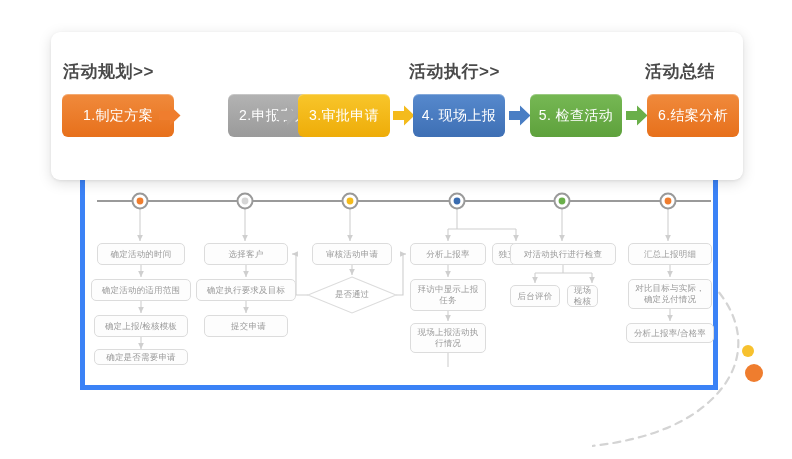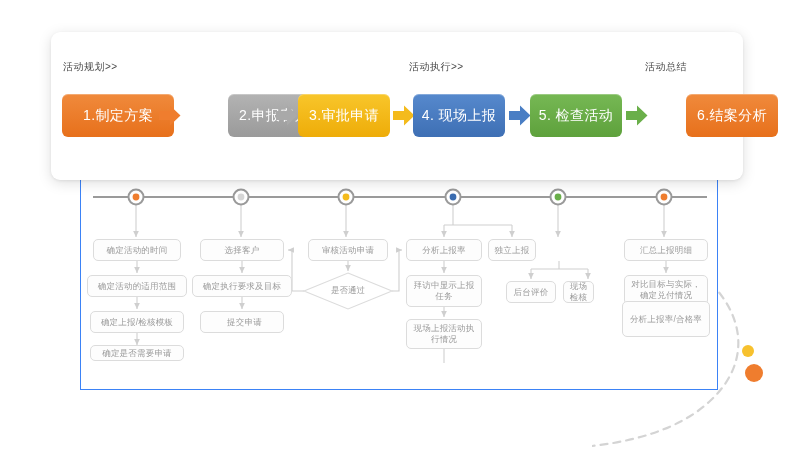--- a/index.html
+++ b/index.html
@@ -25,21 +25,21 @@
     pointer-events: none;
   }
 
   
   .flow-panel {
     position: absolute;
     left: 80px;
     top: 172px;
     width: 638px;
     height: 218px;
-    border: 1px solid #3b82f6;
+    border: 5px solid #3b82f6;
     background: #ffffff;
     box-sizing: border-box;
   }
   .flow-svg {
     position: absolute;
     left: 0; top: 0;
     width: 638px;
     height: 218px;
   }
   .flow-node {
@@ -73,22 +73,22 @@
     left: 51px;
     top: 32px;
     width: 692px;
     height: 148px;
     background: #ffffff;
     border-radius: 9px;
     box-shadow: 0 3px 14px rgba(0,0,0,0.13), 0 1px 3px rgba(0,0,0,0.07);
   }
   .phase-label {
     position: absolute;
-    font-size: 10px;
-    font-weight: normal;
+    font-size: 17px;
+    font-weight: bold;
     color: #4a4a4a;
     white-space: nowrap;
     letter-spacing: .5px;
   }
   .step-row {
     position: absolute;
     left: 0;
     top: 62px;
     width: 692px;
     height: 46px;
@@ -199,26 +199,27 @@
   <div class="flow-node" style="left:119px;top:138px;width:84px;height:22px;padding-left:8px;">提交申请</div>
 
   <div class="flow-node" style="left:227px;top:66px;width:80px;height:22px;">审核活动申请</div>
   <div class="flow-diamond-label" style="left:224px;top:112px;">是否通过</div>
 
   <div class="flow-node" style="left:325px;top:66px;width:76px;height:22px;">分析上报率</div>
   <div class="flow-node" style="left:407px;top:66px;width:48px;height:22px;">独立上报</div>
   <div class="flow-node" style="left:325px;top:102px;width:76px;height:32px;">拜访中显示上报任务</div>
   <div class="flow-node" style="left:325px;top:146px;width:76px;height:30px;">现场上报活动执行情况</div>
 
+  <div class="flow-node" style="left:425px;top:66px;width:106px;height:22px;">对活动执行进行检查</div>
   <div class="flow-node" style="left:425px;top:108px;width:50px;height:22px;">后台评价</div>
   <div class="flow-node" style="left:482px;top:108px;width:31px;height:22px;">现场检核</div>
 
   <div class="flow-node" style="left:543px;top:66px;width:84px;height:22px;">汇总上报明细</div>
   <div class="flow-node" style="left:543px;top:102px;width:84px;height:30px;">对比目标与实际，确定兑付情况</div>
-  <div class="flow-node" style="left:541px;top:128px;width:88px;height:36px;">分析上报率/合格率</div>
+  <div class="flow-node" style="left:541px;top:146px;width:88px;height:20px;">分析上报率/合格率</div>
 </div>
 
 <div class="top-card">
 
   <div class="phase-label" style="left:12px;top:28px;">活动规划&gt;&gt;</div>
   <div class="phase-label" style="left:358px;top:28px;">活动执行&gt;&gt;</div>
   <div class="phase-label" style="left:594px;top:28px;">活动总结</div>
 
   <div class="step-row">
 
@@ -240,15 +241,15 @@
     <div class="step-btn" style="left:362px;width:92px;background:linear-gradient(#5689cd,#3e6fb4);">4. 现场上报</div>
     <svg class="step-arrow" style="left:458px;" viewBox="0 0 22 21">
       <path d="M0,6 L11,6 L11,0.5 L21.5,10.5 L11,20.5 L11,15 L0,15 Z" fill="#4a7ec4"></path>
     </svg>
 
     <div class="step-btn" style="left:479px;width:92px;background:linear-gradient(#76b854,#5ea13c);">5. 检查活动</div>
     <svg class="step-arrow" style="left:575px;" viewBox="0 0 22 21">
       <path d="M0,6 L11,6 L11,0.5 L21.5,10.5 L11,20.5 L11,15 L0,15 Z" fill="#6aaf4a"></path>
     </svg>
 
-    <div class="step-btn" style="left:596px;width:92px;background:linear-gradient(#f08a3c,#e7701b);margin-left:39px;">6.结案分析</div>
+    <div class="step-btn" style="left:596px;width:92px;background:linear-gradient(#f08a3c,#e7701b);">6.结案分析</div>
   </div>
 </div>
 
 </body></html>

